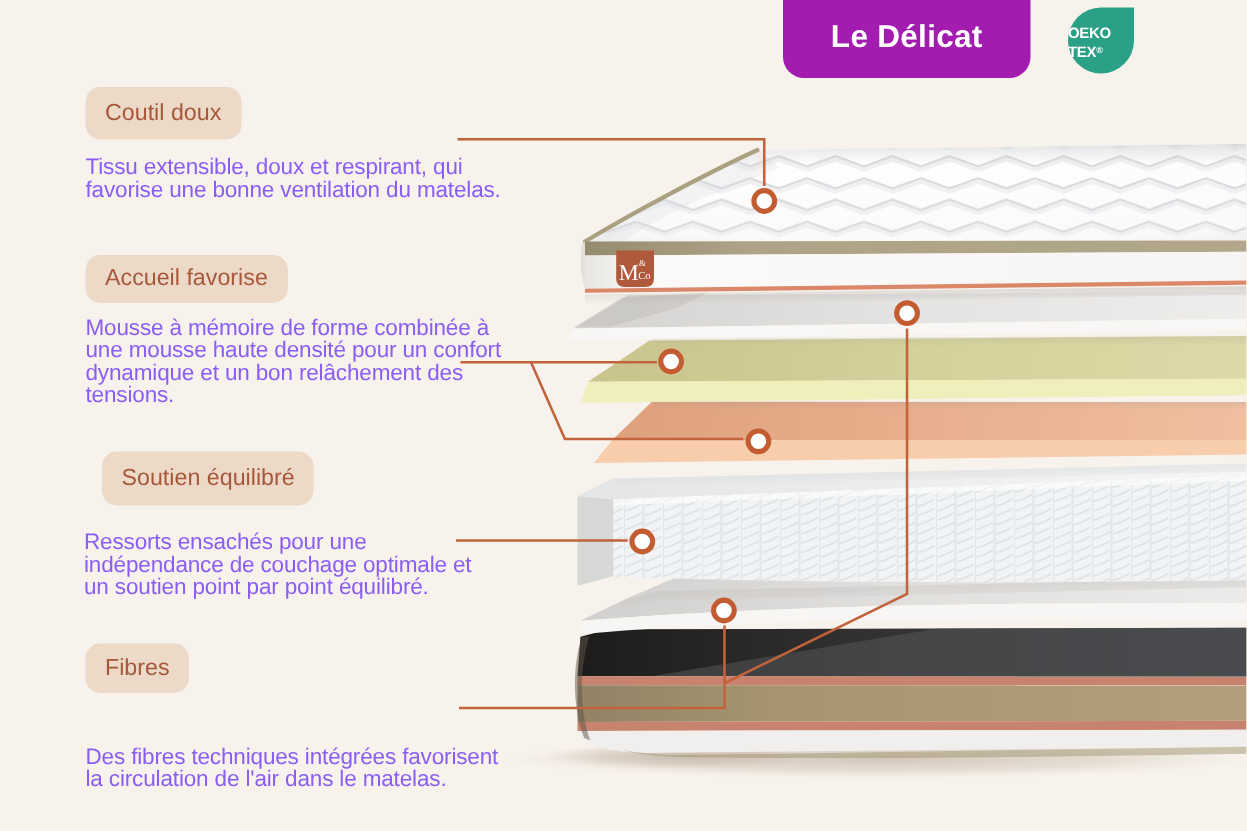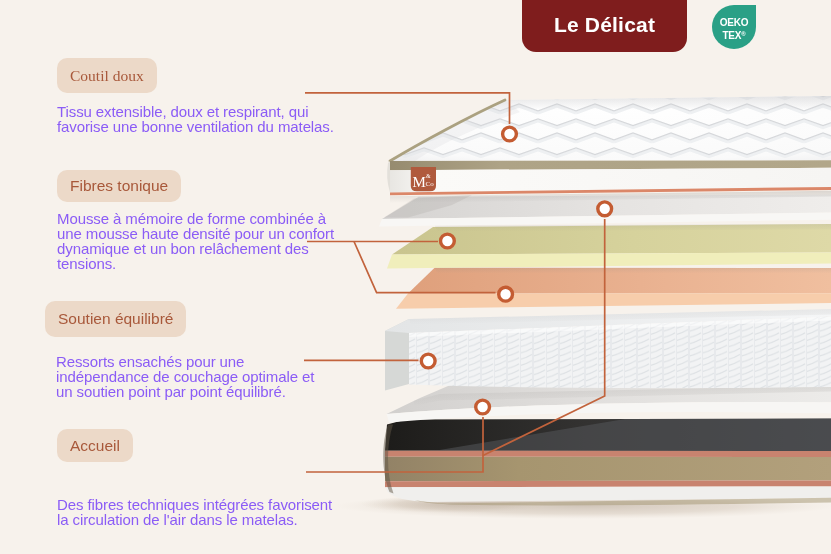--- a/index.html
+++ b/index.html
@@ -1,21 +1,21 @@
 <!DOCTYPE html>
 <html><head>
 <meta charset="utf-8">
 <style>
   html,body{margin:0;padding:0;}
   body{width:831px;height:554px;background:#f7f2ec;font-family:"Liberation Sans", sans-serif;overflow:hidden;position:relative;}
   .abs{position:absolute;}
   .tag{background:#ecd9c8;border-radius:10px;color:#a8583a;font-size:15.5px;letter-spacing:0px;font-weight:500;display:inline-block;padding:0 13px;}
   .body{color:#8b5cf6;font-size:15px;line-height:15px;letter-spacing:-0.1px;}
-  #hdr{left:522px;top:0;width:165px;height:52px;background:#7f1d1d;border-radius:0 0 14px 14px;color:#fff;font-size:21px;font-weight:bold;text-align:center;line-height:50px;letter-spacing:0.2px;}
-  #oeko{left:712px;top:5px;width:44px;height:44px;background:#2aa086;border-radius:50% 0 50% 50%;color:#fff;font-weight:bold;font-size:10px;line-height:10.5px;text-align:center;letter-spacing:-0.2px;}
+  #hdr{left:522px;top:0;width:165px;height:52px;background:#a21caf;border-radius:0 0 14px 14px;color:#fff;font-size:21px;font-weight:bold;text-align:center;line-height:50px;letter-spacing:0.2px;}
+  #oeko{left:712px;top:5px;width:44px;height:44px;background:#2aa086;border-radius:50% 0 50% 50%;color:#fff;font-weight:bold;font-size:10px;line-height:10.5px;letter-spacing:-0.2px;}
   #oeko div{margin-top:13px;}
 </style>
 </head>
 <body>
 <svg class="abs" style="left:0;top:0" width="831" height="554" viewBox="0 0 831 554">
 <defs>
   <radialGradient id="gShadow" cx="50%" cy="50%" r="50%">
     <stop offset="0%" stop-color="#b3a392" stop-opacity="0.55"></stop>
     <stop offset="60%" stop-color="#c2b2a1" stop-opacity="0.34"></stop>
     <stop offset="100%" stop-color="#d6cabc" stop-opacity="0"></stop>
@@ -174,23 +174,23 @@
   <circle cx="428.2" cy="361" r="6.9"></circle>
   <circle cx="482.6" cy="407" r="6.9"></circle>
 </g>
 </svg>
 
 <div id="hdr" class="abs">Le Délicat</div>
 <div id="oeko" class="abs">
     <div>OEKO<br>TEX<span style="font-size:6px;vertical-align:3px">®</span></div>
   </div>
 
-<div class="abs tag" style="left:57px;top:58px;line-height:35px;font-family:Liberation Serif, serif;">Coutil doux</div>
+<div class="abs tag" style="left:57px;top:58px;line-height:35px;">Coutil doux</div>
 <div class="abs body" style="left:57px;top:103.5px;">Tissu extensible, doux et respirant, qui<br>favorise une bonne ventilation du matelas.</div>
 
-<div class="abs tag" style="left:57px;top:170px;line-height:32px;">Fibres tonique</div>
+<div class="abs tag" style="left:57px;top:170px;line-height:32px;">Accueil favorise</div>
 <div class="abs body" style="left:57px;top:211px;">Mousse à mémoire de forme combinée à<br>une mousse haute densité pour un confort<br>dynamique et un bon relâchement des<br>tensions.</div>
 
-<div class="abs tag" style="left:45px;top:301px;line-height:36px;">Soutien équilibré</div>
+<div class="abs tag" style="left:68px;top:301px;line-height:36px;">Soutien équilibré</div>
 <div class="abs body" style="left:56px;top:354px;">Ressorts ensachés pour une<br>indépendance de couchage optimale et<br>un soutien point par point équilibré.</div>
 
-<div class="abs tag" style="left:57px;top:429px;line-height:33px;">Accueil</div>
+<div class="abs tag" style="left:57px;top:429px;line-height:33px;">Fibres</div>
 <div class="abs body" style="left:57px;top:497px;">Des fibres techniques intégrées favorisent<br>la circulation de l'air dans le matelas.</div>
 
 </body></html>

